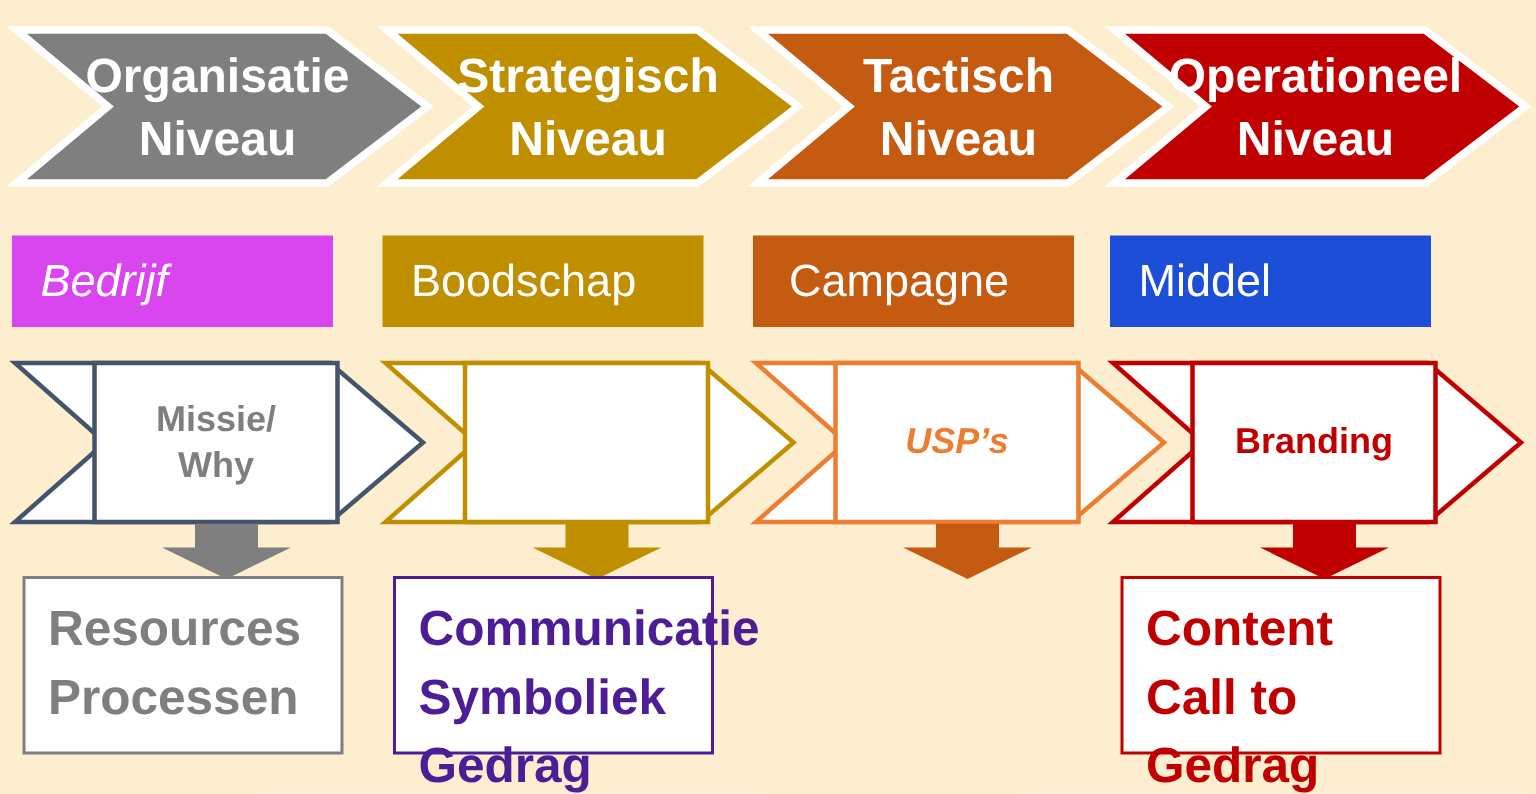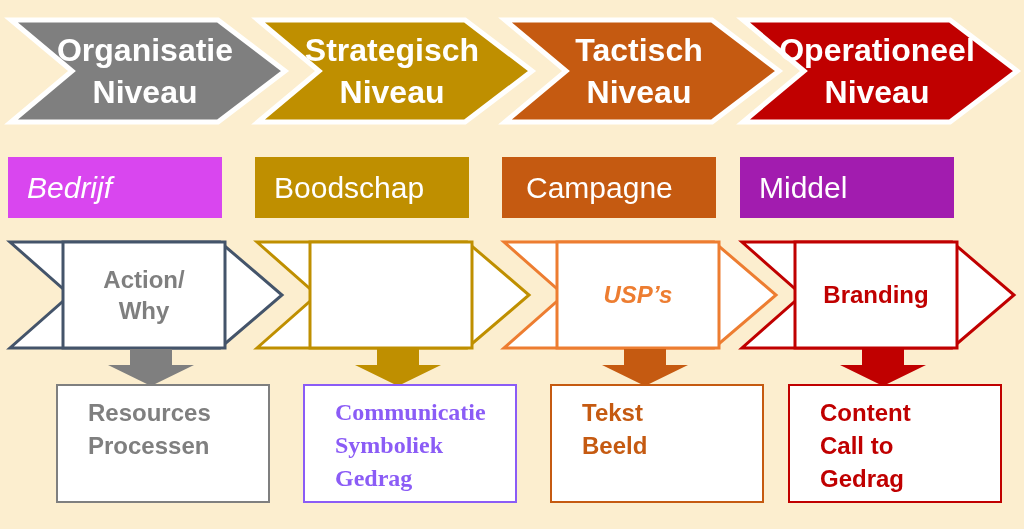--- a/index.html
+++ b/index.html
@@ -57,45 +57,44 @@
     position: absolute; top: 349px; left: 100px;
     width: 86px; height: 37px; display: block;
   }
 
   .outcome-box {
     position: absolute; top: 384px; left: 7px;
     width: 214px; height: 119px;
     box-sizing: border-box;
     background: #FFFFFF;
     border: 2px solid; 
-    padding: 10px 30px;
-    font-weight: bold; font-size: 24px; line-height: 1.38;
+    padding: 10px 15px;
+    font-weight: bold; font-size: 33px; line-height: 1.38;
     white-space: pre-line;
-    margin-left: 41px;
   }
 </style>
 </head>
 <body>
 
 <div class="stage" style="background: rgb(252, 238, 207);">
 
   <div class="col" style="left:8px">
     <svg class="lvl-chevron" viewBox="0 0 282 108" preserveAspectRatio="none">
       <polygon points="3,3 210,3 277,54 210,105 3,105 64,54" stroke="#FFFFFF" stroke-width="5" stroke-linejoin="miter" fill="#7F7F7F"></polygon>
     </svg>
     <div class="lvl-label">Organisatie
 Niveau</div>
 
     <div class="band" style="background: #d946ef; font-style: italic;">Bedrijf</div>
 
     <svg class="step-chevron" viewBox="0 0 282 110" preserveAspectRatio="none">
       <polygon points="2,2 212,2 274,55 212,108 2,108 62,55" fill="#FFFFFF" stroke-width="3" stroke-linejoin="miter" stroke="#44546A"></polygon>
       <rect x="55" y="2" width="162" height="106" fill="#FFFFFF" stroke-width="3" stroke="#44546A"></rect>
     </svg>
-    <div class="step-label" style="color: rgb(127, 127, 127);">Action/
+    <div class="step-label" style="color: rgb(127, 127, 127);">Missie/
 Why</div>
 
     <svg class="down-arrow" viewBox="0 0 86 37">
       <polygon points="22,0 64,0 64,16 86,16 43,37 0,16 22,16" fill="#7F7F7F"></polygon>
     </svg>
 
     <div class="outcome-box" style="color: rgb(127, 127, 127);">Resources
 Processen</div>
   </div>
 
@@ -110,21 +109,21 @@
 
     <svg class="step-chevron" viewBox="0 0 282 110" preserveAspectRatio="none">
       <polygon points="2,2 212,2 274,55 212,108 2,108 62,55" fill="#FFFFFF" stroke-width="3" stroke-linejoin="miter" stroke="#BF8F00"></polygon>
       <rect x="55" y="2" width="162" height="106" fill="#FFFFFF" stroke-width="3" stroke="#BF8F00"></rect>
     </svg>
 
     <svg class="down-arrow" viewBox="0 0 86 37">
       <polygon points="22,0 64,0 64,16 86,16 43,37 0,16 22,16" fill="#BF8F00"></polygon>
     </svg>
 
-    <div class="outcome-box" style="color: #8b5cf6; font-family: Liberation Serif, serif;">Communicatie
+    <div class="outcome-box" style="color: #4c1d95;">Communicatie
 Symboliek
 Gedrag</div>
   </div>
 
   <div class="col" style="left:502px">
     <svg class="lvl-chevron" viewBox="0 0 282 108" preserveAspectRatio="none">
       <polygon points="3,3 210,3 277,54 210,105 3,105 64,54" stroke="#FFFFFF" stroke-width="5" stroke-linejoin="miter" fill="#C55A11"></polygon>
     </svg>
     <div class="lvl-label">Tactisch
 Niveau</div>
@@ -134,32 +133,30 @@
     <svg class="step-chevron" viewBox="0 0 282 110" preserveAspectRatio="none">
       <polygon points="2,2 212,2 274,55 212,108 2,108 62,55" fill="#FFFFFF" stroke-width="3" stroke-linejoin="miter" stroke="#ED7D31"></polygon>
       <rect x="55" y="2" width="162" height="106" fill="#FFFFFF" stroke-width="3" stroke="#ED7D31"></rect>
     </svg>
     <div class="step-label" style="color: rgb(237, 125, 49); font-style: italic;">USP’s</div>
 
     <svg class="down-arrow" viewBox="0 0 86 37">
       <polygon points="22,0 64,0 64,16 86,16 43,37 0,16 22,16" fill="#C55A11"></polygon>
     </svg>
 
-    <div class="outcome-box" style="color: rgb(197, 90, 17);">Tekst
-Beeld</div>
   </div>
 
   <div class="col" style="left:740px">
     <svg class="lvl-chevron" viewBox="0 0 282 108" preserveAspectRatio="none">
       <polygon points="3,3 210,3 277,54 210,105 3,105 64,54" stroke="#FFFFFF" stroke-width="5" stroke-linejoin="miter" fill="#C00000"></polygon>
     </svg>
     <div class="lvl-label">Operationeel
 Niveau</div>
 
-    <div class="band" style="background: #a21caf;">Middel</div>
+    <div class="band" style="background: #1d4ed8;">Middel</div>
 
     <svg class="step-chevron" viewBox="0 0 282 110" preserveAspectRatio="none">
       <polygon points="2,2 212,2 274,55 212,108 2,108 62,55" fill="#FFFFFF" stroke-width="3" stroke-linejoin="miter" stroke="#C00000"></polygon>
       <rect x="55" y="2" width="162" height="106" fill="#FFFFFF" stroke-width="3" stroke="#C00000"></rect>
     </svg>
     <div class="step-label" style="color: rgb(192, 0, 0);">Branding</div>
 
     <svg class="down-arrow" viewBox="0 0 86 37">
       <polygon points="22,0 64,0 64,16 86,16 43,37 0,16 22,16" fill="#C00000"></polygon>
     </svg>

